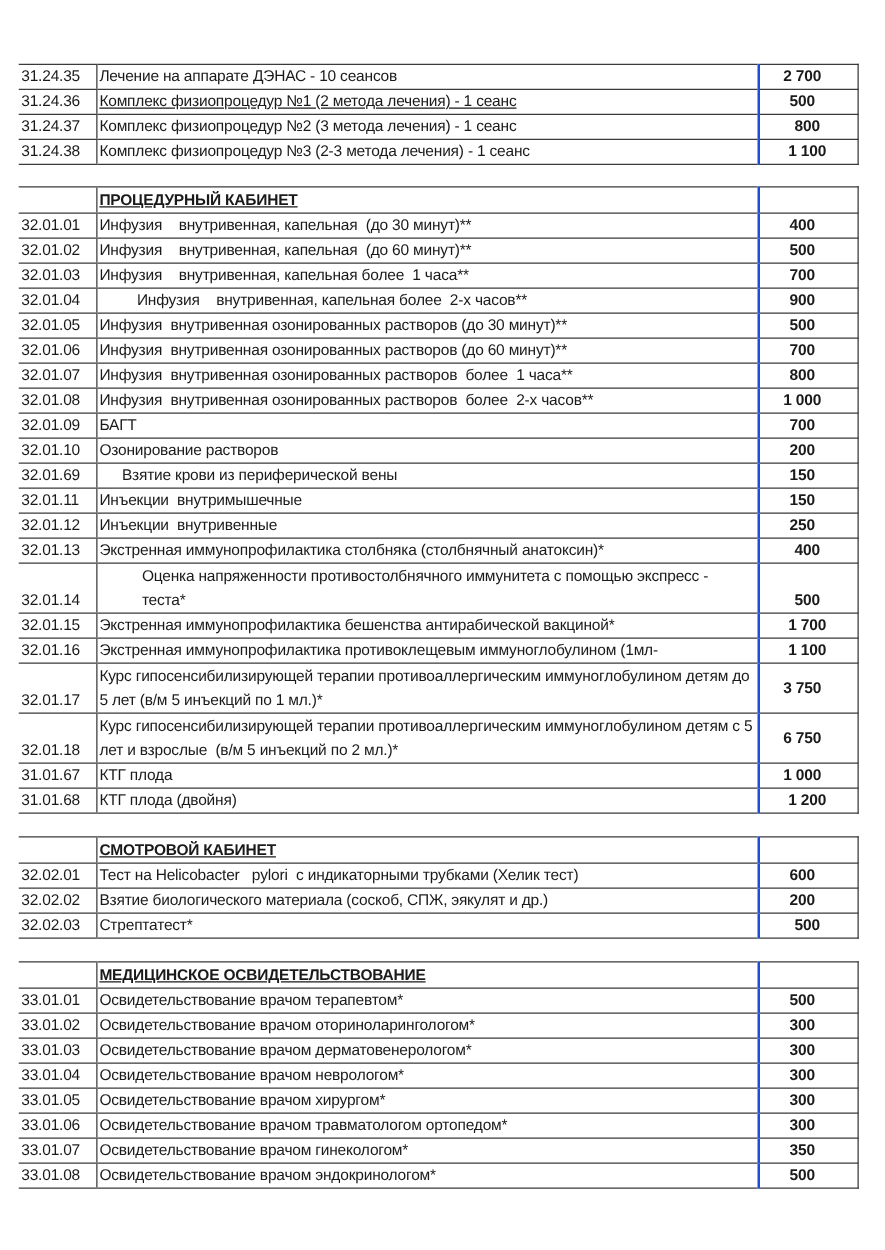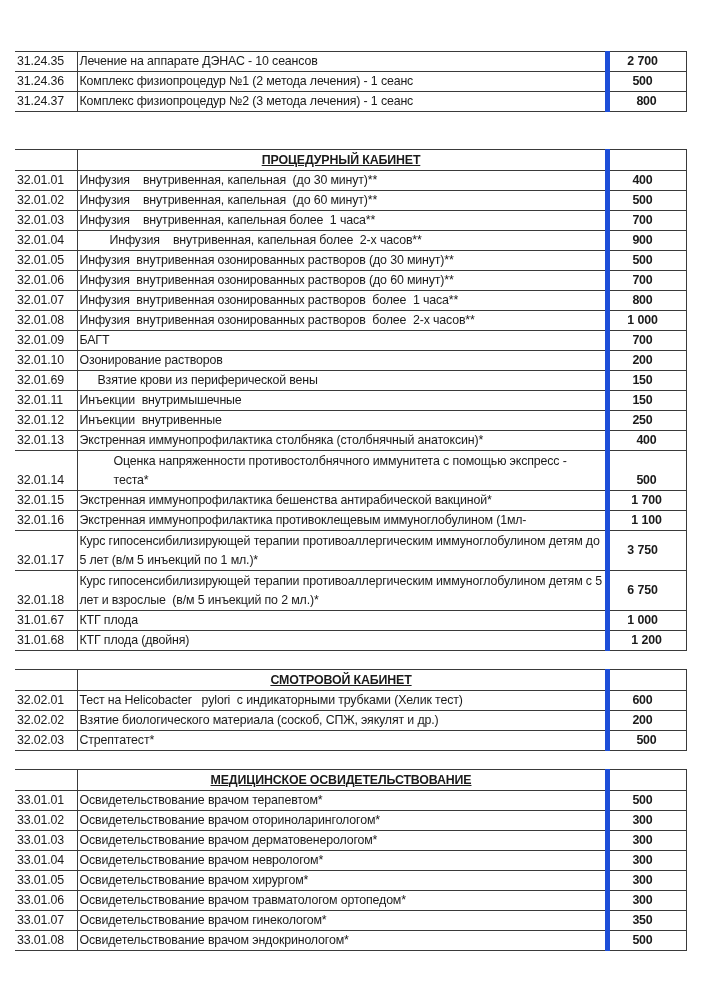--- a/index.html
+++ b/index.html
@@ -15,29 +15,29 @@
   }
   table.price col.c-code { width: 62px; }
   table.price col.c-name { width: 530px; }
   table.price col.c-price { width: 79px; }
   table.price td {
     border-top: 1px solid #3a3a3a; border-bottom: 1px solid #3a3a3a;
     padding: 0 2px; height: 19px; line-height: 19px;
     white-space: nowrap; overflow: hidden; vertical-align: bottom;
   }
   table.price td.code { border-left: none; text-align: left; padding-left: 2px; }
-  table.price td.name { border-left: 1px solid #3a3a3a; border-right: 5px solid #1d4ed8; }
+  table.price td.name { border-left: 1px solid #3a3a3a; border-right: 2px solid #1d4ed8; }
   table.price td.price { text-align: right; font-weight: bold; padding-right: 12px; }
   table.price td.price.c { text-align: center; padding-right: 4px; }
   table.price tr.tall td { height: 39px; line-height: 19px; white-space: normal; }
   table.price tr.tall td.price { vertical-align: middle; }
   table.price tr.tall td.price.bottom { vertical-align: bottom; }
   table.price tr.head td { height: 20px; }
   table.price tr.head td.name {
-    text-align: center; font-weight: bold; text-decoration: underline;
+    text-align: left; font-weight: bold; text-decoration: underline;
   }
   table.price td.price.right-edge { border-right: 1px solid #3a3a3a; text-align: center; }
   #t1 { top: 51px; }
   #t2 { top: 149px; }
   #t3 { top: 669px; }
   #t4 { top: 769px; }
 </style>
 </head>
 <body>
 
@@ -49,27 +49,32 @@
         <col class="c-price">
       </colgroup>
     <tbody>
         <tr>
           <td class="code">31.24.35</td>
           <td class="name" style="white-space: pre;">Лечение на аппарате ДЭНАС - 10 сеансов</td>
           <td class="price right-edge">2 700</td>
         </tr>
         <tr>
           <td class="code">31.24.36</td>
-          <td class="name" style="white-space: pre;">Комплекс физиопроцедур №1 (2 метода лечения) - 1 сеанс</td>
+          <td class="name" style="white-space: pre; text-decoration: underline;">Комплекс физиопроцедур №1 (2 метода лечения) - 1 сеанс</td>
           <td class="price right-edge">500</td>
         </tr>
         <tr>
           <td class="code">31.24.37</td>
           <td class="name" style="white-space: pre;">Комплекс физиопроцедур №2 (3 метода лечения) - 1 сеанс</td>
           <td class="price right-edge c">800</td>
+        </tr>
+        <tr>
+          <td class="code">31.24.38</td>
+          <td class="name" style="white-space: pre;">Комплекс физиопроцедур №3 (2-3 метода лечения) - 1 сеанс</td>
+          <td class="price right-edge c">1 100</td>
         </tr>
       </tbody>
   </table>
   <table class="price" id="t2">
     <colgroup>
         <col class="c-code">
         <col class="c-name">
         <col class="c-price">
       </colgroup>
     <tbody>

